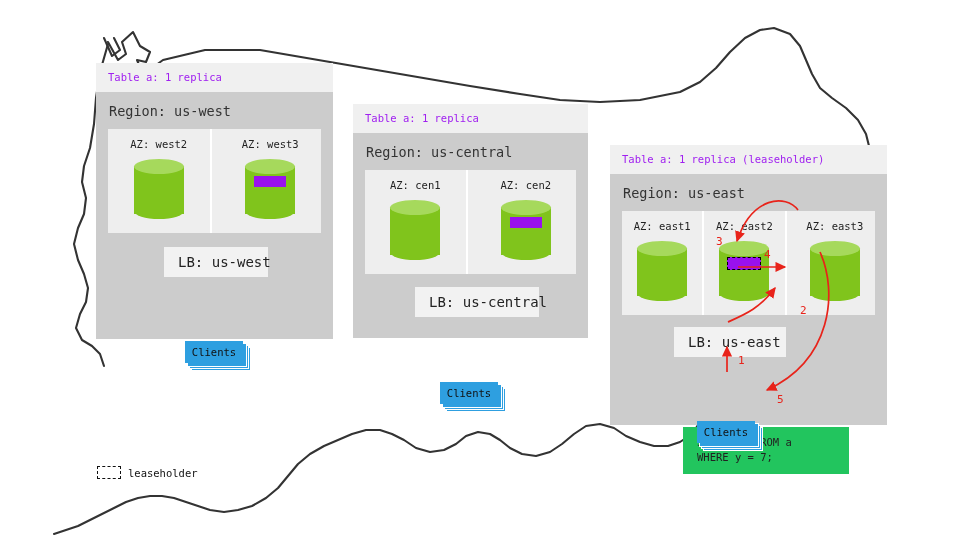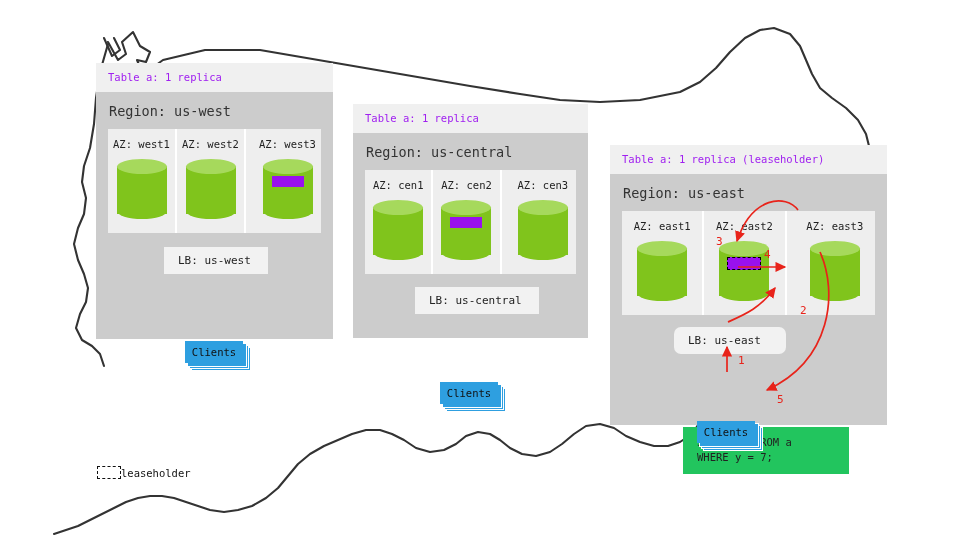--- a/index.html
+++ b/index.html
@@ -56,21 +56,21 @@
     position:absolute;left:9px;top:17px;width:32px;height:11px;
     background:#9911ee;z-index:4;
   }
   .cyl .replica.leaseholder{
     border:1.6px dashed #000000;left:8px;top:16px;
   }
 
   
   .lb-box{
     position:absolute;background:#f2f2f2;color:#222;
-    font-size:11px;text-align:left;white-space:nowrap;
+    font-size:14px;text-align:left;white-space:nowrap;
     padding:7px 14px;z-index:7;
   }
 
   
   .clients{position:absolute;z-index:7;width:64px;height:28px;margin-top:44px;}
   .clients .sheet{
     position:absolute;background:#2e9fe0;border:1.4px solid #ffffff;
     width:58px;height:22px;
   }
   .clients .s3{left:6px;top:6px;}
@@ -82,21 +82,21 @@
   }
 
   
   .sql-box{
     position:absolute;background:#22c55e;color:#222;
     font-size:10.5px;line-height:1.45;
     padding:8px 12px 9px 14px;white-space:pre;z-index:6;
   }
 
   
-  .legend{position:absolute;z-index:8;display:flex;align-items:center;}
+  .legend{position:absolute;z-index:8;display:flex;align-items:center;gap:7px;}
   .legend .swatch{
     width:22px;height:11px;border:1.6px dashed #111;background:transparent;
   }
   .legend .legend-label{
     font-family:"DejaVu Sans Mono","Liberation Mono",monospace;
     font-size:10.5px;color:#111;
   }
 
   
   #arrows{position:absolute;left:0;top:0;width:960px;height:540px;z-index:9;pointer-events:none;}
@@ -146,28 +146,20 @@
   <svg id="usmap2" style="position:absolute;left:0;top:0;width:960px;height:540px;z-index:2;" viewBox="0 0 960 540" xmlns="http://www.w3.org/2000/svg">
     <g fill="none" stroke="#ffffff" stroke-width="0"></g>
   </svg>
 
   <div class="region-panel" style="left:96px;top:47px;width:237px;">
     <div class="table-bar">Table a: 1 replica</div>
     <div class="region-body" style="height:247px;">
       <div class="region-title">Region: us-west</div>
       <div class="az-row">
         <div class="az-cell">
-          <div class="az-label">AZ: west1</div>
-          <div class="cyl">
-            <div class="bottom"></div>
-            <div class="body"></div>
-            <div class="top"></div>
-          </div>
-        </div>
-        <div class="az-cell">
           <div class="az-label">AZ: west2</div>
           <div class="cyl">
             <div class="bottom"></div>
             <div class="body"></div>
             <div class="top"></div>
           </div>
         </div>
         <div class="az-cell">
           <div class="az-label">AZ: west3</div>
           <div class="cyl">
@@ -203,28 +195,20 @@
         </div>
         <div class="az-cell">
           <div class="az-label">AZ: cen2</div>
           <div class="cyl">
             <div class="bottom"></div>
             <div class="body"></div>
             <div class="top"></div>
             <div class="replica"></div>
           </div>
         </div>
-        <div class="az-cell">
-          <div class="az-label">AZ: cen3</div>
-          <div class="cyl">
-            <div class="bottom"></div>
-            <div class="body"></div>
-            <div class="top"></div>
-          </div>
-        </div>
       </div>
     </div>
   </div>
   <div class="lb-box" style="left:415px;top:271px;width:96px;">LB: us-central</div>
   <div class="clients" style="left:440px;top:322px;">
     <div class="sheet s3"></div>
     <div class="sheet s2"></div>
     <div class="sheet s1"></div>
     <div class="sheet front">Clients</div>
   </div>
@@ -255,21 +239,21 @@
           <div class="az-label">AZ: east3</div>
           <div class="cyl">
             <div class="bottom"></div>
             <div class="body"></div>
             <div class="top"></div>
           </div>
         </div>
       </div>
     </div>
   </div>
-  <div class="lb-box" style="left:674px;top:311px;width:84px;border-radius:7px;">LB: us-east</div>
+  <div class="lb-box" style="left:674px;top:311px;width:84px;">LB: us-east</div>
   <div class="clients" style="left:697px;top:361px;">
     <div class="sheet s3"></div>
     <div class="sheet s2"></div>
     <div class="sheet s1"></div>
     <div class="sheet front">Clients</div>
   </div>
 
   <div class="sql-box" style="left:683px;top:411px;width:140px;">SELECT x FROM a
 WHERE y = 7;</div>
 

